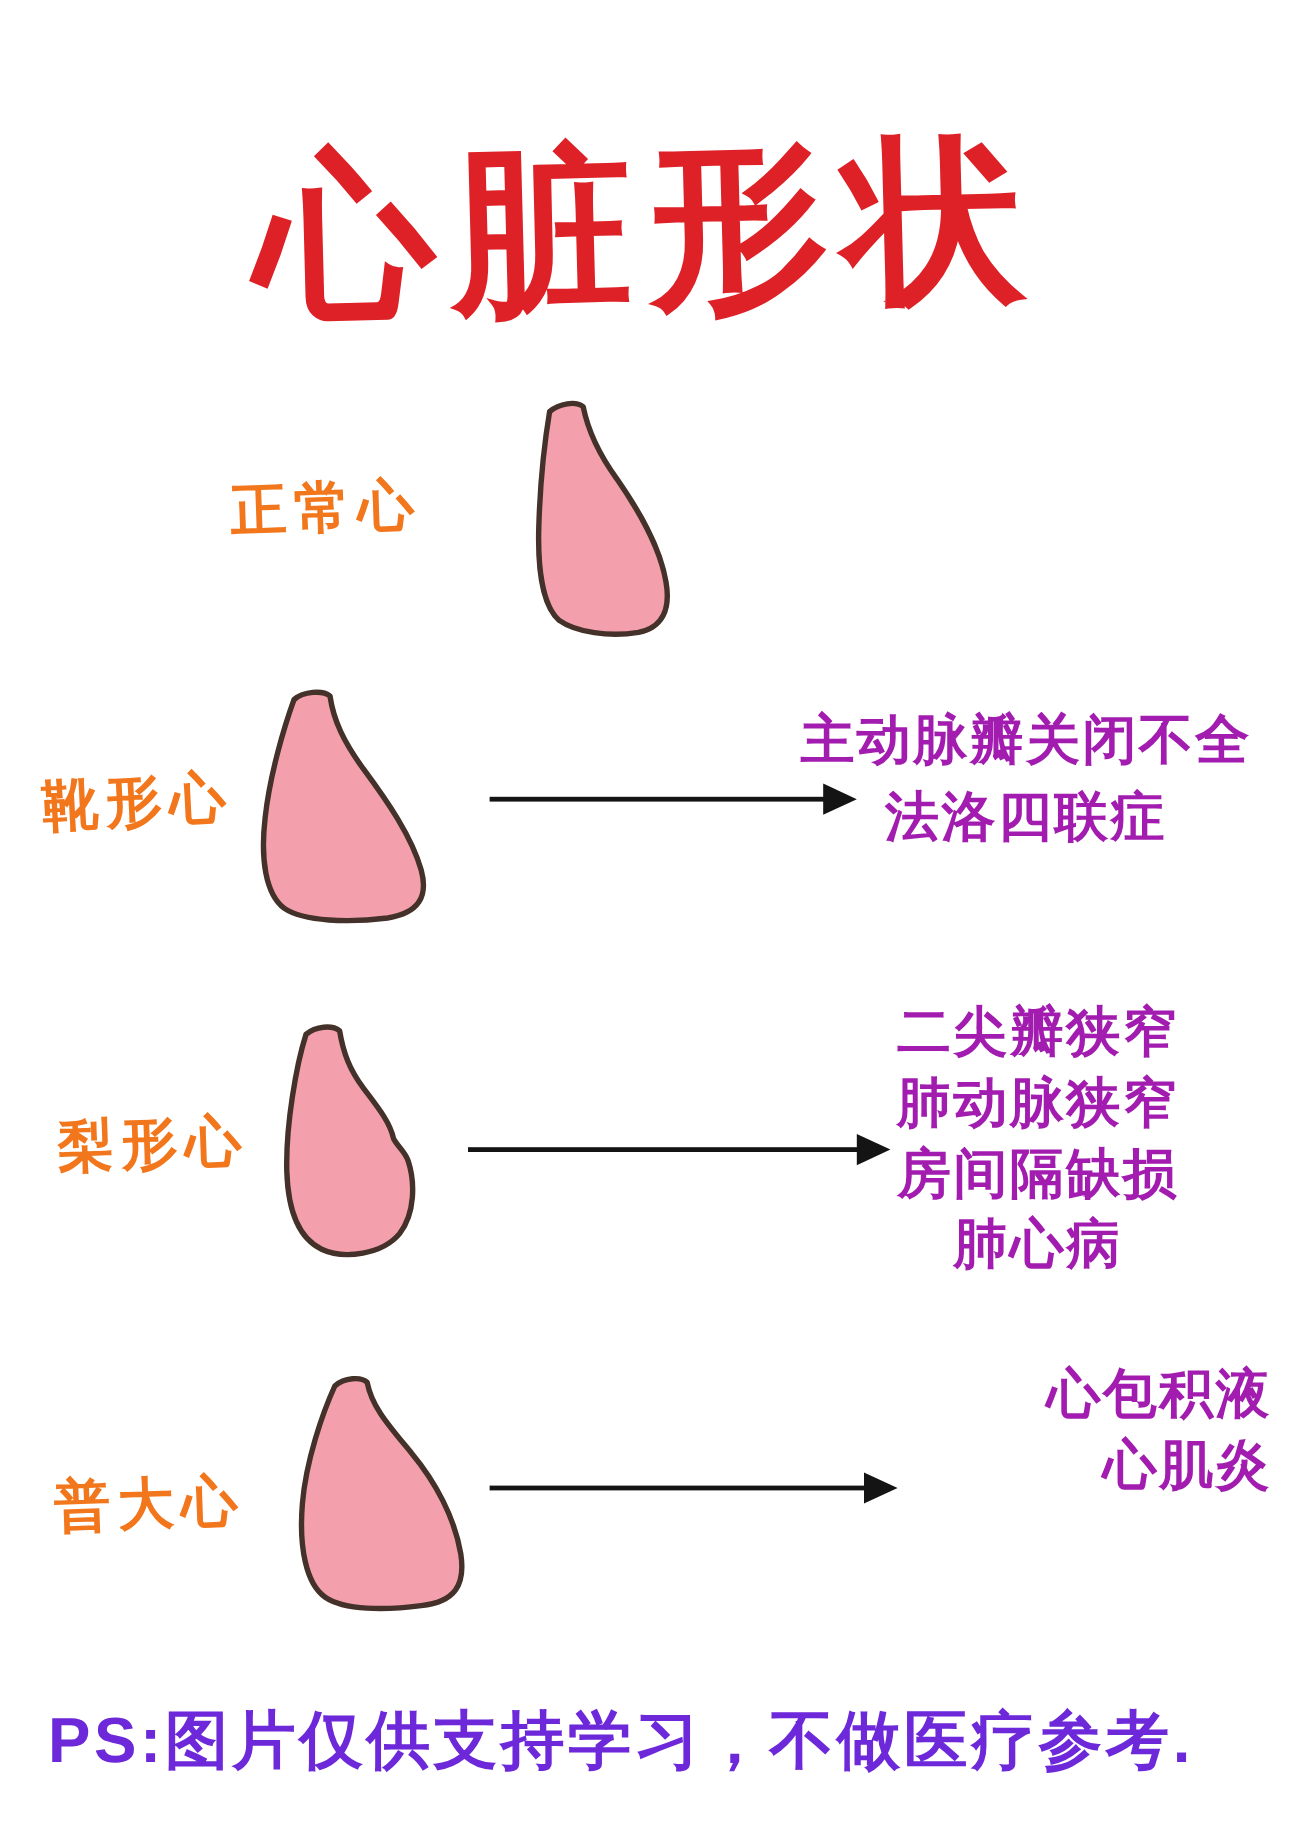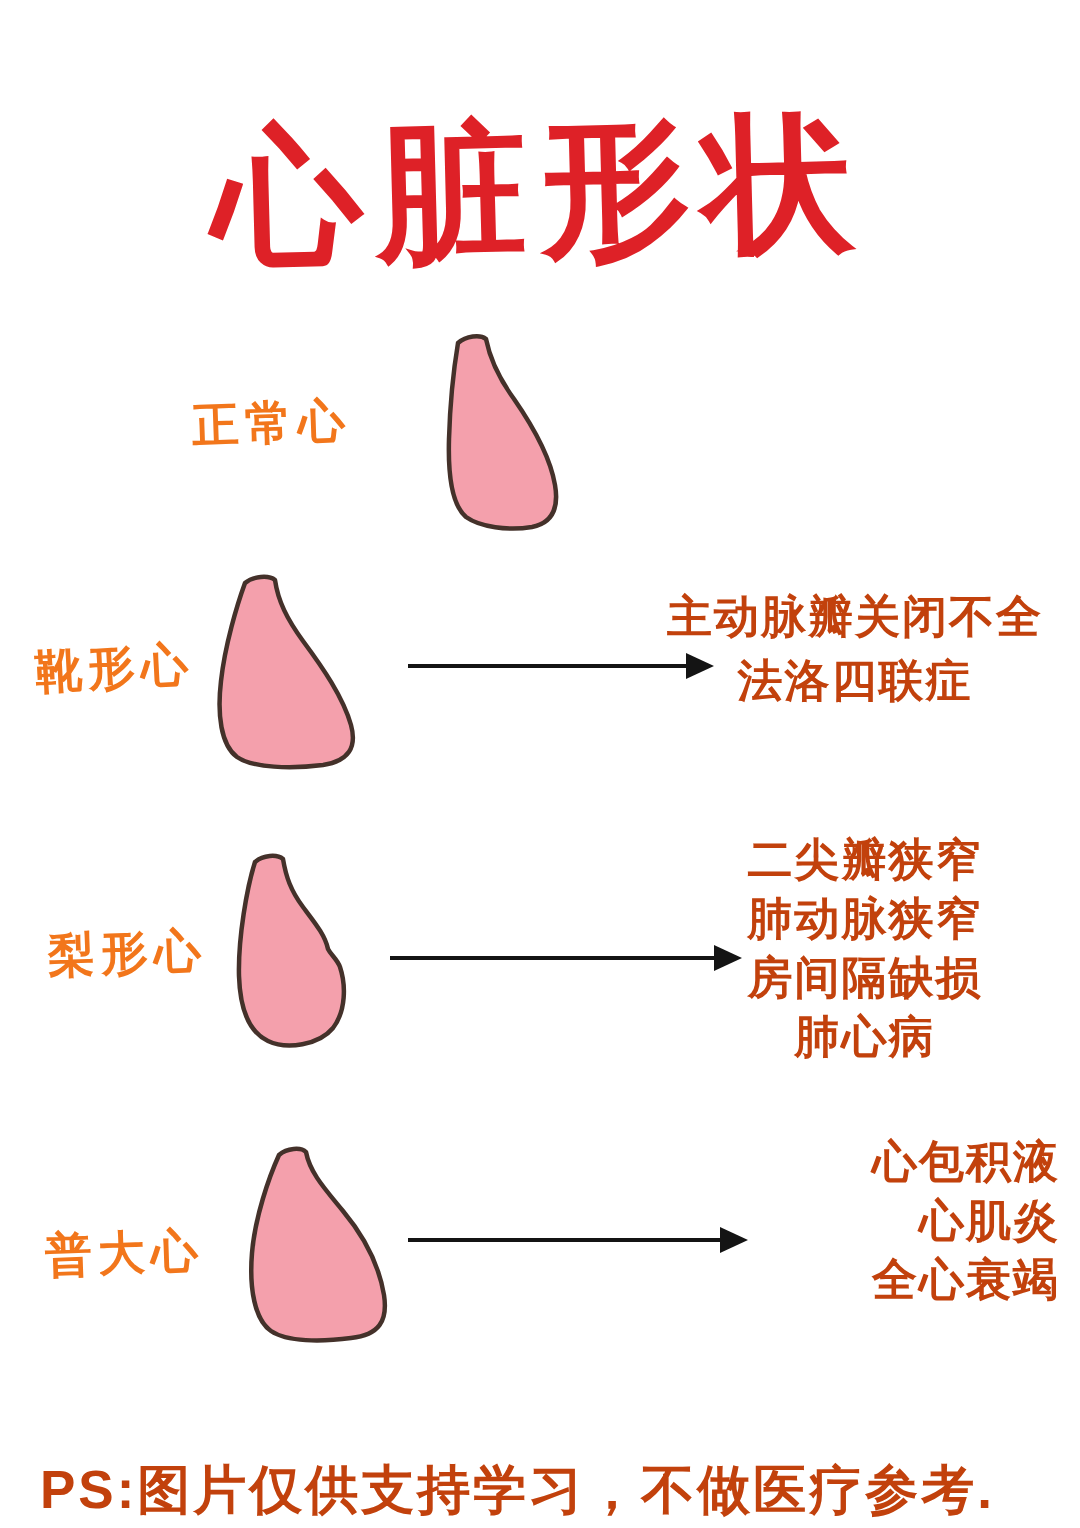--- a/index.html
+++ b/index.html
@@ -50,37 +50,36 @@
     width: 0;
     height: 0;
     border-left: 28px solid #141414;
     border-top: 13px solid transparent;
     border-bottom: 13px solid transparent;
     margin-left: -2px;
   }
   .findings {
     position: absolute;
     text-align: center;
-    color: #c2410c;
+    color: #a21caf;
     font-size: 45px;
     font-weight: bold;
     letter-spacing: 2px;
     line-height: 59px;
     white-space: nowrap;
   }
   .footnote {
     position: absolute;
     top: 1415px;
     left: 40px;
     font-size: 53px;
     font-weight: bold;
-    color: #c2410c;
+    color: #6d28d9;
     letter-spacing: 3px;
     white-space: nowrap;
-    margin-top: 40px;
   }
 </style>
 </head>
 <body>
 
 <div class="page">
 
   <div class="page-title">心脏形状</div>
 
   <div class="shape-label" style="left:192px; top:392px; transform:rotate(-2deg);">正常心</div>
@@ -120,18 +119,17 @@
   <svg class="heart-svg" style="left:237px; top:1143px;" width="175" height="205" viewBox="0 0 175 205">
     <path d="M 42 12 C 50 5, 64 4, 69 9 C 73 30, 88 46, 106 68 C 126 92, 142 122, 147 152 C 151 178, 142 192, 114 195 C 84 199, 50 199, 34 188 C 18 177, 12 146, 15 110 C 18 74, 32 34, 42 12 Z" fill="#f4a0ac" stroke="#44312a" stroke-width="4.5" stroke-linejoin="round"></path>
   </svg>
   <div class="arrow" style="left:408px; top:1226px; width:340px;">
     <div class="arrow-line"></div>
     <div class="arrow-head"></div>
   </div>
   <div class="findings" style="left:680px; top:1132px; width:380px;text-align:right;">
     <div>心包积液</div>
     <div>心肌炎</div>
-    <div>全心衰竭</div>
   </div>
 
   <div class="footnote">PS:图片仅供支持学习，不做医疗参考.</div>
 
 </div>
 
 </body></html>

